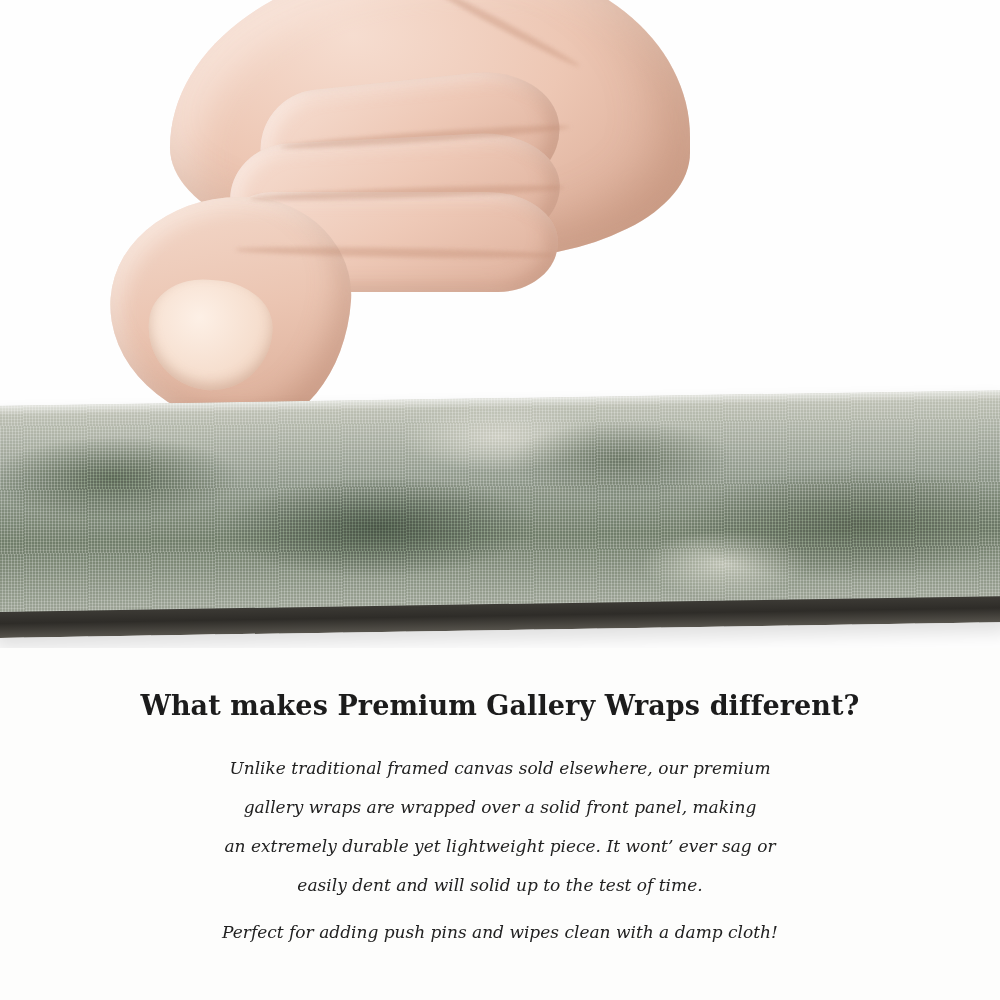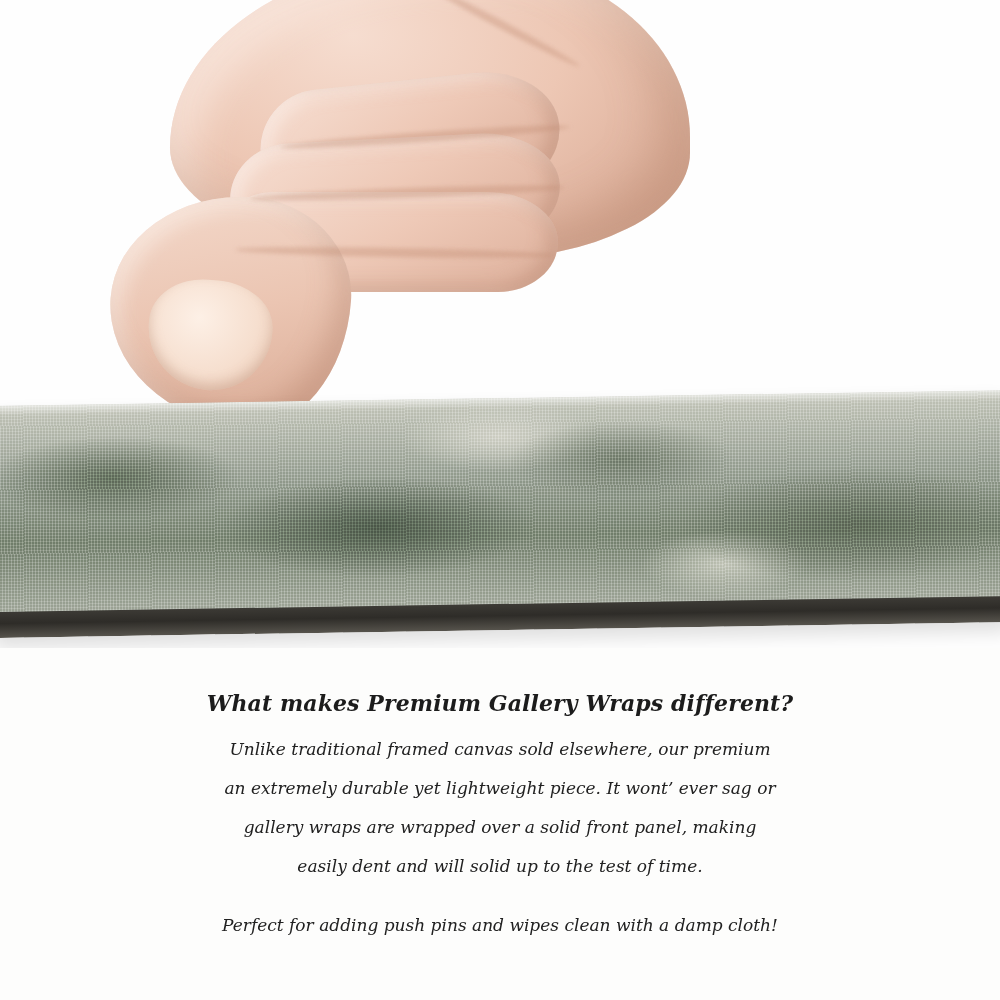--- a/index.html
+++ b/index.html
@@ -182,36 +182,35 @@
     position: absolute;
     left: 0;
     top: 690px;
     width: 1000px;
     text-align: center;
     color: #1c1c1c;
     font-family: "DejaVu Serif", serif;
   }
 
   .caption-heading {
-    font-size: 22px;
-    font-style: italic;
+    font-size: 27px;
     font-weight: 700;
     letter-spacing: 0.1px;
-    margin-bottom: 14px;
+    margin-bottom: 28px;
   }
 
   .caption-body {
     font-size: 17px;
     font-style: italic;
     line-height: 39px;
     color: #212121;
   }
 
   .caption-body .line { display: block; }
-  .caption-last { display: block; margin-top: 20px; }
+  .caption-last { display: block; margin-top: 8px; }
 </style>
 </head>
 <body>
 
 <div class="promo-card">
 
   <div class="photo-region">
 
     <div class="hand">
       <div class="knuckle-mass"></div>
@@ -233,20 +232,20 @@
       <div class="slab-highlight"></div>
       <div class="canvas-depth"></div>
     </div>
 
   </div>
 
   <div class="caption">
     <div class="caption-heading">What makes Premium Gallery Wraps different?</div>
     <div class="caption-body">
       <span class="line">Unlike traditional framed canvas sold elsewhere, our premium</span>
+      <span class="line">gallery wraps are wrapped over a solid front panel, making</span>
       <span class="line">an extremely durable yet lightweight piece. It wont’ ever sag or</span>
-      <span class="line">gallery wraps are wrapped over a solid front panel, making</span>
       <span class="line">easily dent and will solid up to the test of time.</span>
       <span class="caption-last">Perfect for adding push pins and wipes clean with a damp cloth!</span>
     </div>
   </div>
 
 </div>
 
 </body></html>

